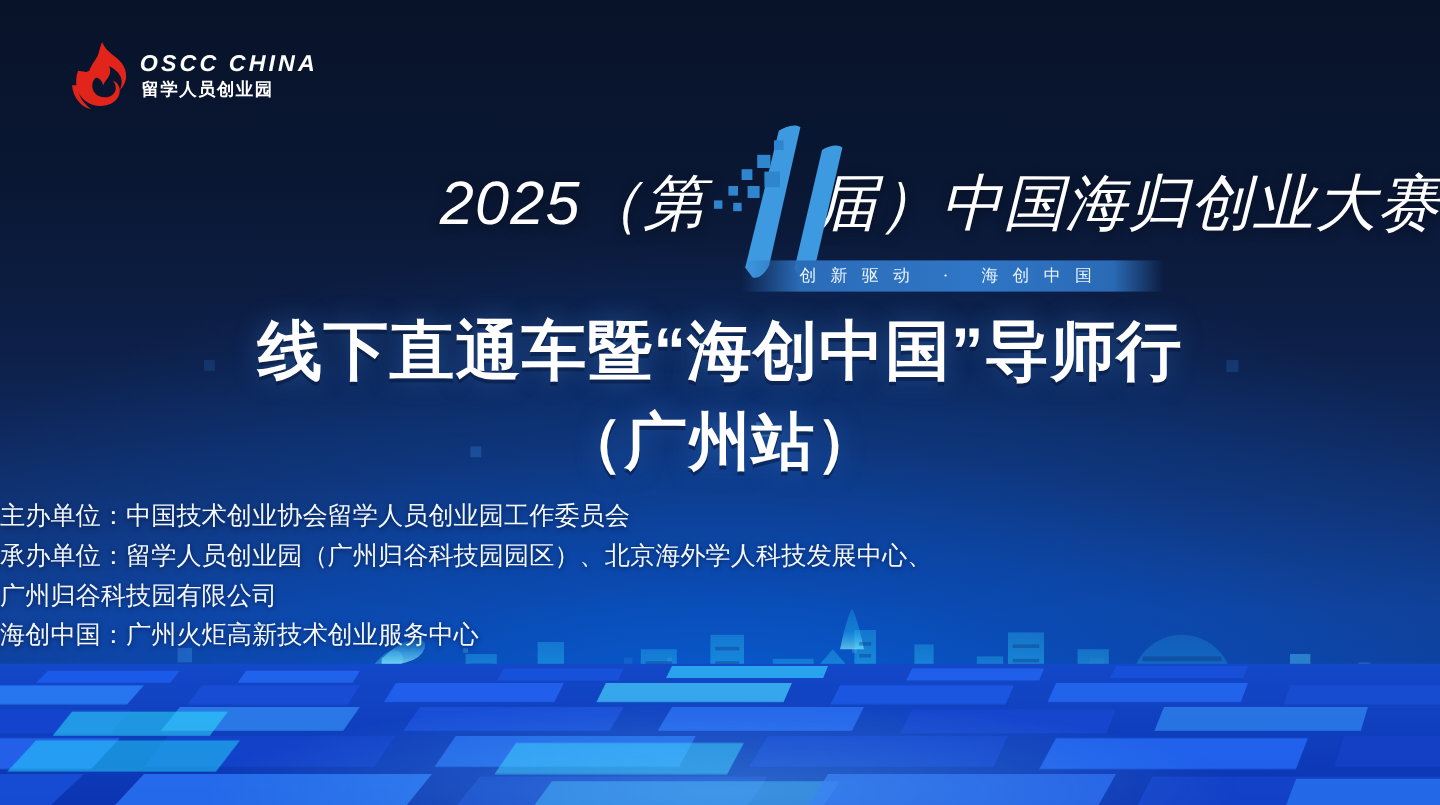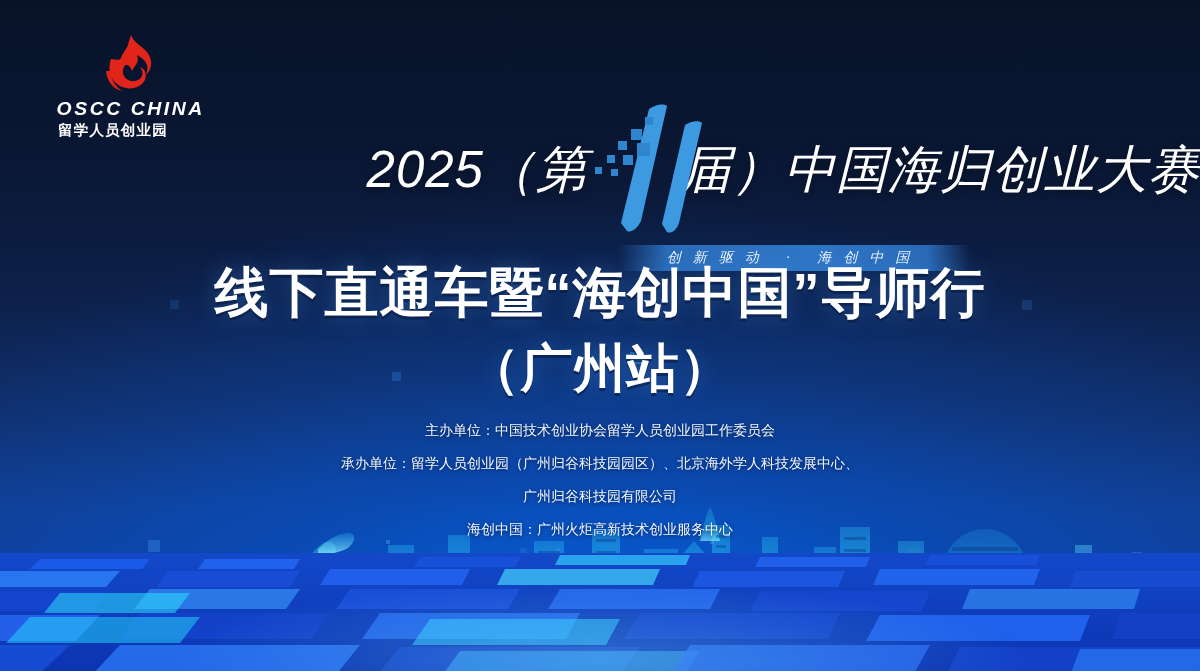--- a/index.html
+++ b/index.html
@@ -18,21 +18,21 @@
   
   .sq{position:absolute;background:#2f7fd8;opacity:.5;}
   .sq.bright{background:#49b7ee;opacity:.75;}
   .sq.dim{background:#1d58a8;opacity:.55;}
 
   
   .dotcol{position:absolute;width:4px;}
   .dotcol i{display:block;width:4px;height:4px;background:#3f8ad8;opacity:.55;margin-bottom:12px;}
 
   
-  #logo{position:absolute;left:58px;top:33px;display:flex;align-items:center;gap:6px;flex-direction:column;}
+  #logo{position:absolute;left:58px;top:33px;display:flex;align-items:center;gap:6px;}
   #logo .flame{width:54px;height:60px;}
   #logo .wordmark{display:flex;flex-direction:column;line-height:1;}
   #logo .en{
     font-family:"Liberation Sans",sans-serif;
     font-style:italic;font-weight:bold;
     font-size:19px;letter-spacing:2.5px;color:#fff;
     transform:scaleX(1.02);
   }
   #logo .cn{
     font-size:14.5px;font-weight:bold;color:#fff;letter-spacing:1.2px;margin-top:5px;
@@ -52,41 +52,39 @@
   }
 
   #slogan{
     position:absolute;left:618px;top:217px;
     width:352px;height:26px;
     background:linear-gradient(90deg, rgba(20,62,130,0) 0%, #2b6cb8 14%, #2f76c6 55%, #2a6ab5 88%, rgba(20,62,130,0) 100%);
     color:#eaf4ff;
     font-size:14px;letter-spacing:12px;
     display:flex;align-items:center;justify-content:center;
     font-family:"Liberation Serif","DejaVu Serif",serif;
-    font-style:italic;
-    margin-top:28px;
   }
 
   #headline{
     position:absolute;left:0;right:0;top:257px;text-align:center;
     font-size:54px;font-weight:bold;color:#ffffff;
     letter-spacing:1px;white-space:nowrap;
     text-shadow:0 3px 0 rgba(8,24,60,.55), 0 0 22px rgba(80,160,255,.35);
   }
   #headline2{
     position:absolute;left:0;right:0;top:334px;text-align:center;
     font-size:52px;font-weight:bold;color:#ffffff;
     letter-spacing:1px;white-space:nowrap;
     text-shadow:0 3px 0 rgba(8,24,60,.55), 0 0 22px rgba(80,160,255,.35);
   }
 
   
   #credits{
-    position:absolute;left:0;right:0;top:414px;text-align:center;
-    color:#f2f8ff;font-size:14px;line-height:33px;
+    position:absolute;left:0;right:0;top:414px;
+    color:#f2f8ff;font-size:21px;line-height:33px;
     text-shadow:0 1px 4px rgba(0,20,60,.8);
   }
   #credits .ln{display:block;white-space:nowrap;}
 
   
   #skyline{position:absolute;left:0;right:0;bottom:0;height:200px;}
   #floor{position:absolute;left:0;right:0;bottom:0;height:118px;overflow:hidden;}
   #glowline{
     position:absolute;left:8%;right:8%;bottom:112px;height:3px;
     background:linear-gradient(90deg,rgba(255,255,255,0) 0%,rgba(190,235,255,.95) 38%,#ffffff 52%,rgba(170,225,255,.9) 66%,rgba(255,255,255,0) 100%);

